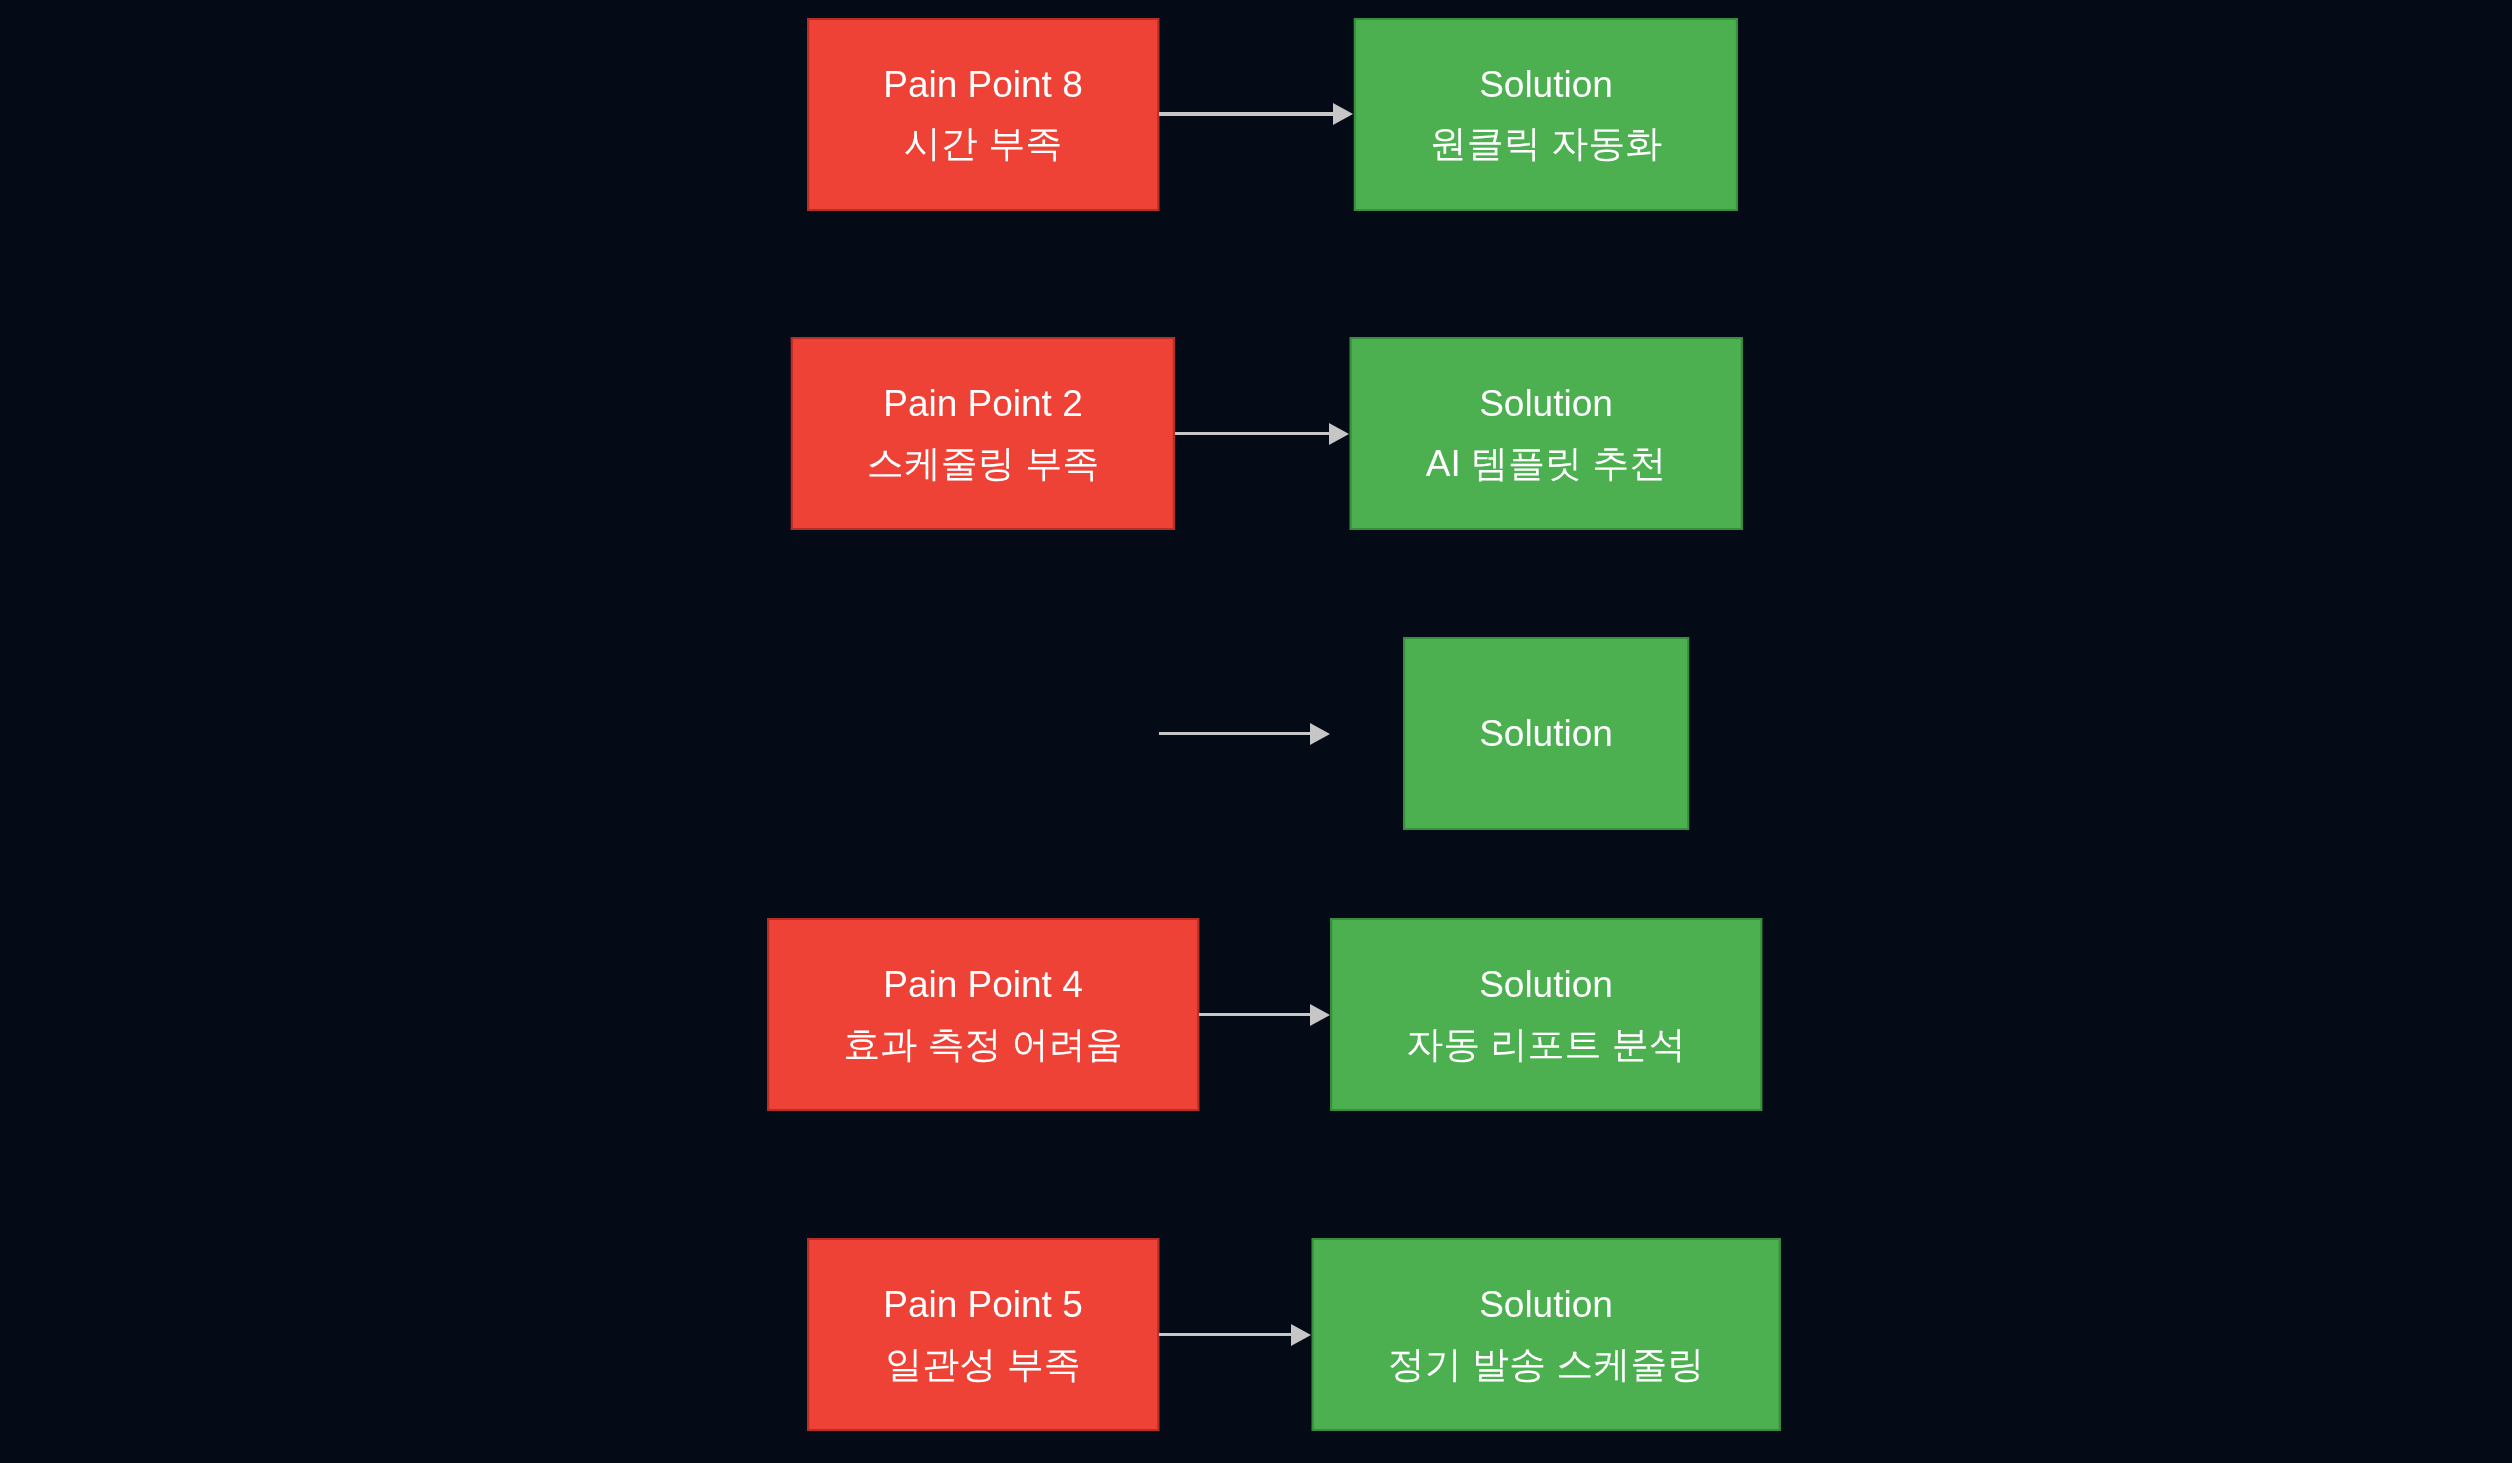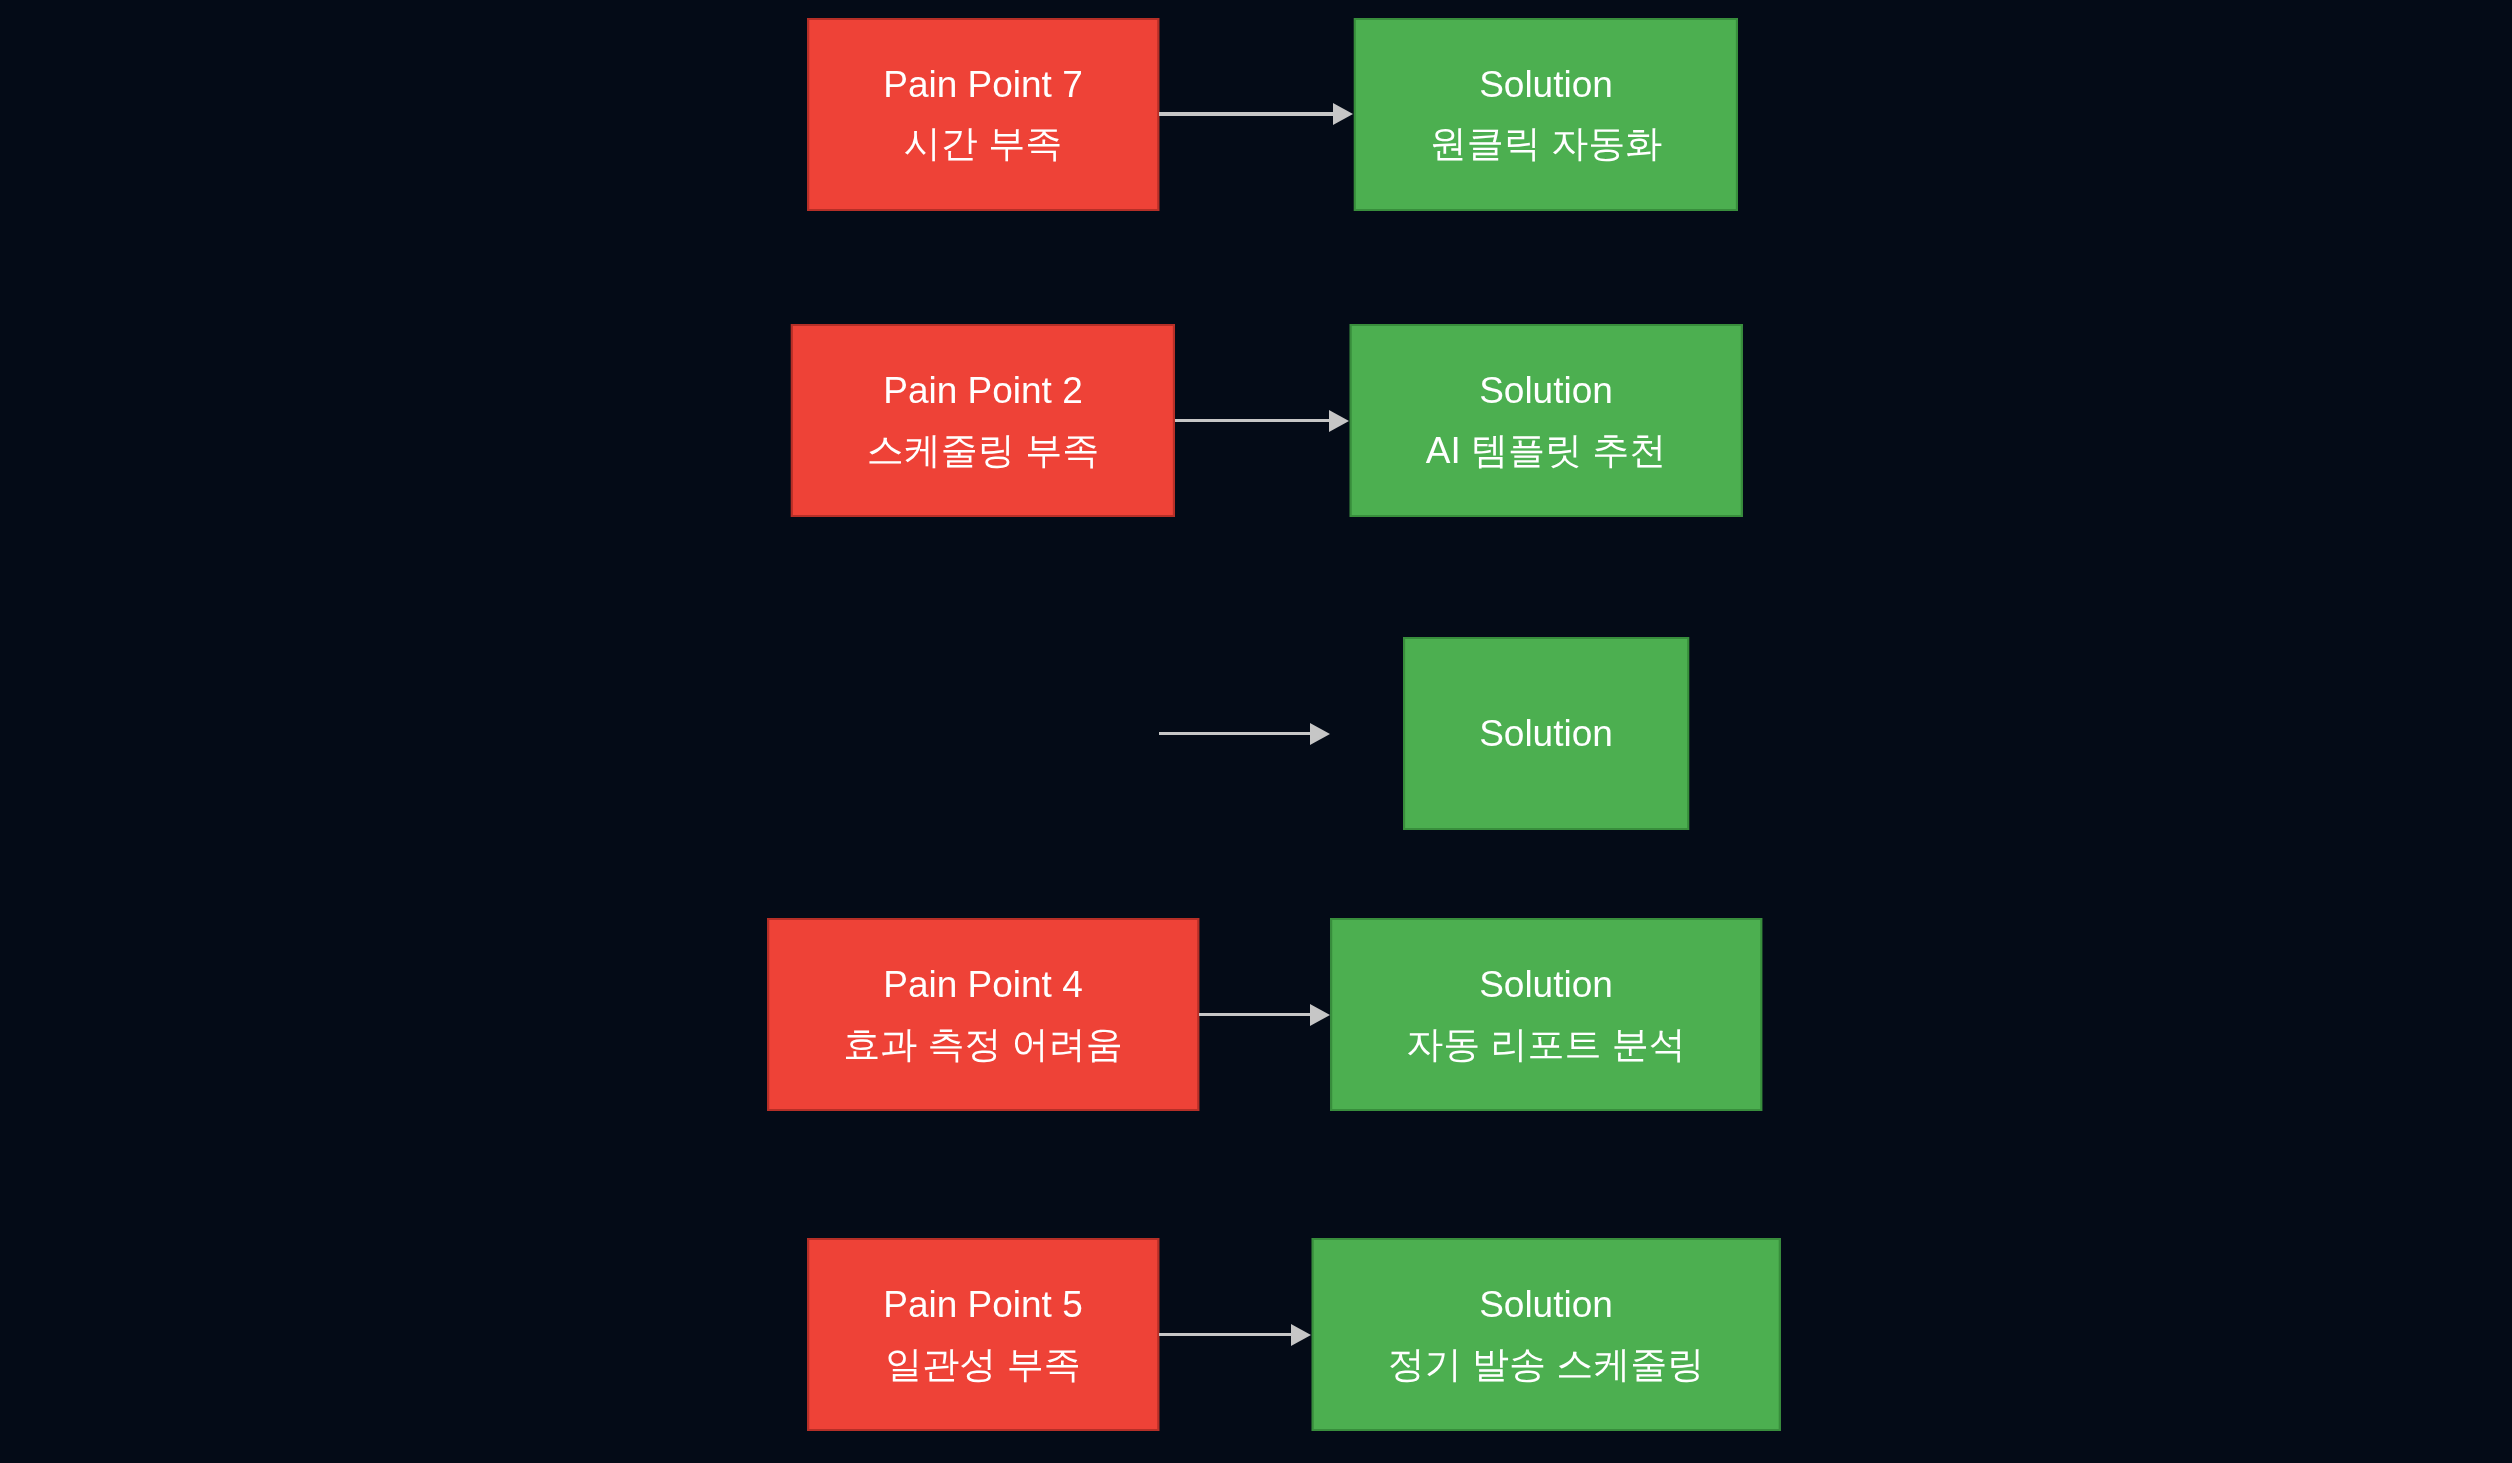--- a/index.html
+++ b/index.html
@@ -73,34 +73,34 @@
     border-left: 20.3px solid var(--arrow);
   }
 </style>
 </head>
 <body>
 
 <div class="canvas">
 
   <div class="flow-row" style="top:17.5px">
     <div class="node pain">
-      <div>Pain Point 7</div>
+      <div>Pain Point 8</div>
       <div>시간 부족</div>
     </div>
     <div class="arrow" style="left: 1159px; width: 194px;">
       <div class="arrow-line"></div>
       <div class="arrow-head"></div>
     </div>
     <div class="node solution">
       <div>Solution</div>
       <div>원클릭 자동화</div>
     </div>
   </div>
 
-  <div class="flow-row" style="top:324px">
+  <div class="flow-row" style="top:337px">
     <div class="node pain">
       <div>Pain Point 2</div>
       <div>스케줄링 부족</div>
     </div>
     <div class="arrow" style="left: 1175px; width: 174px;">
       <div class="arrow-line"></div>
       <div class="arrow-head"></div>
     </div>
     <div class="node solution">
       <div>Solution</div>

